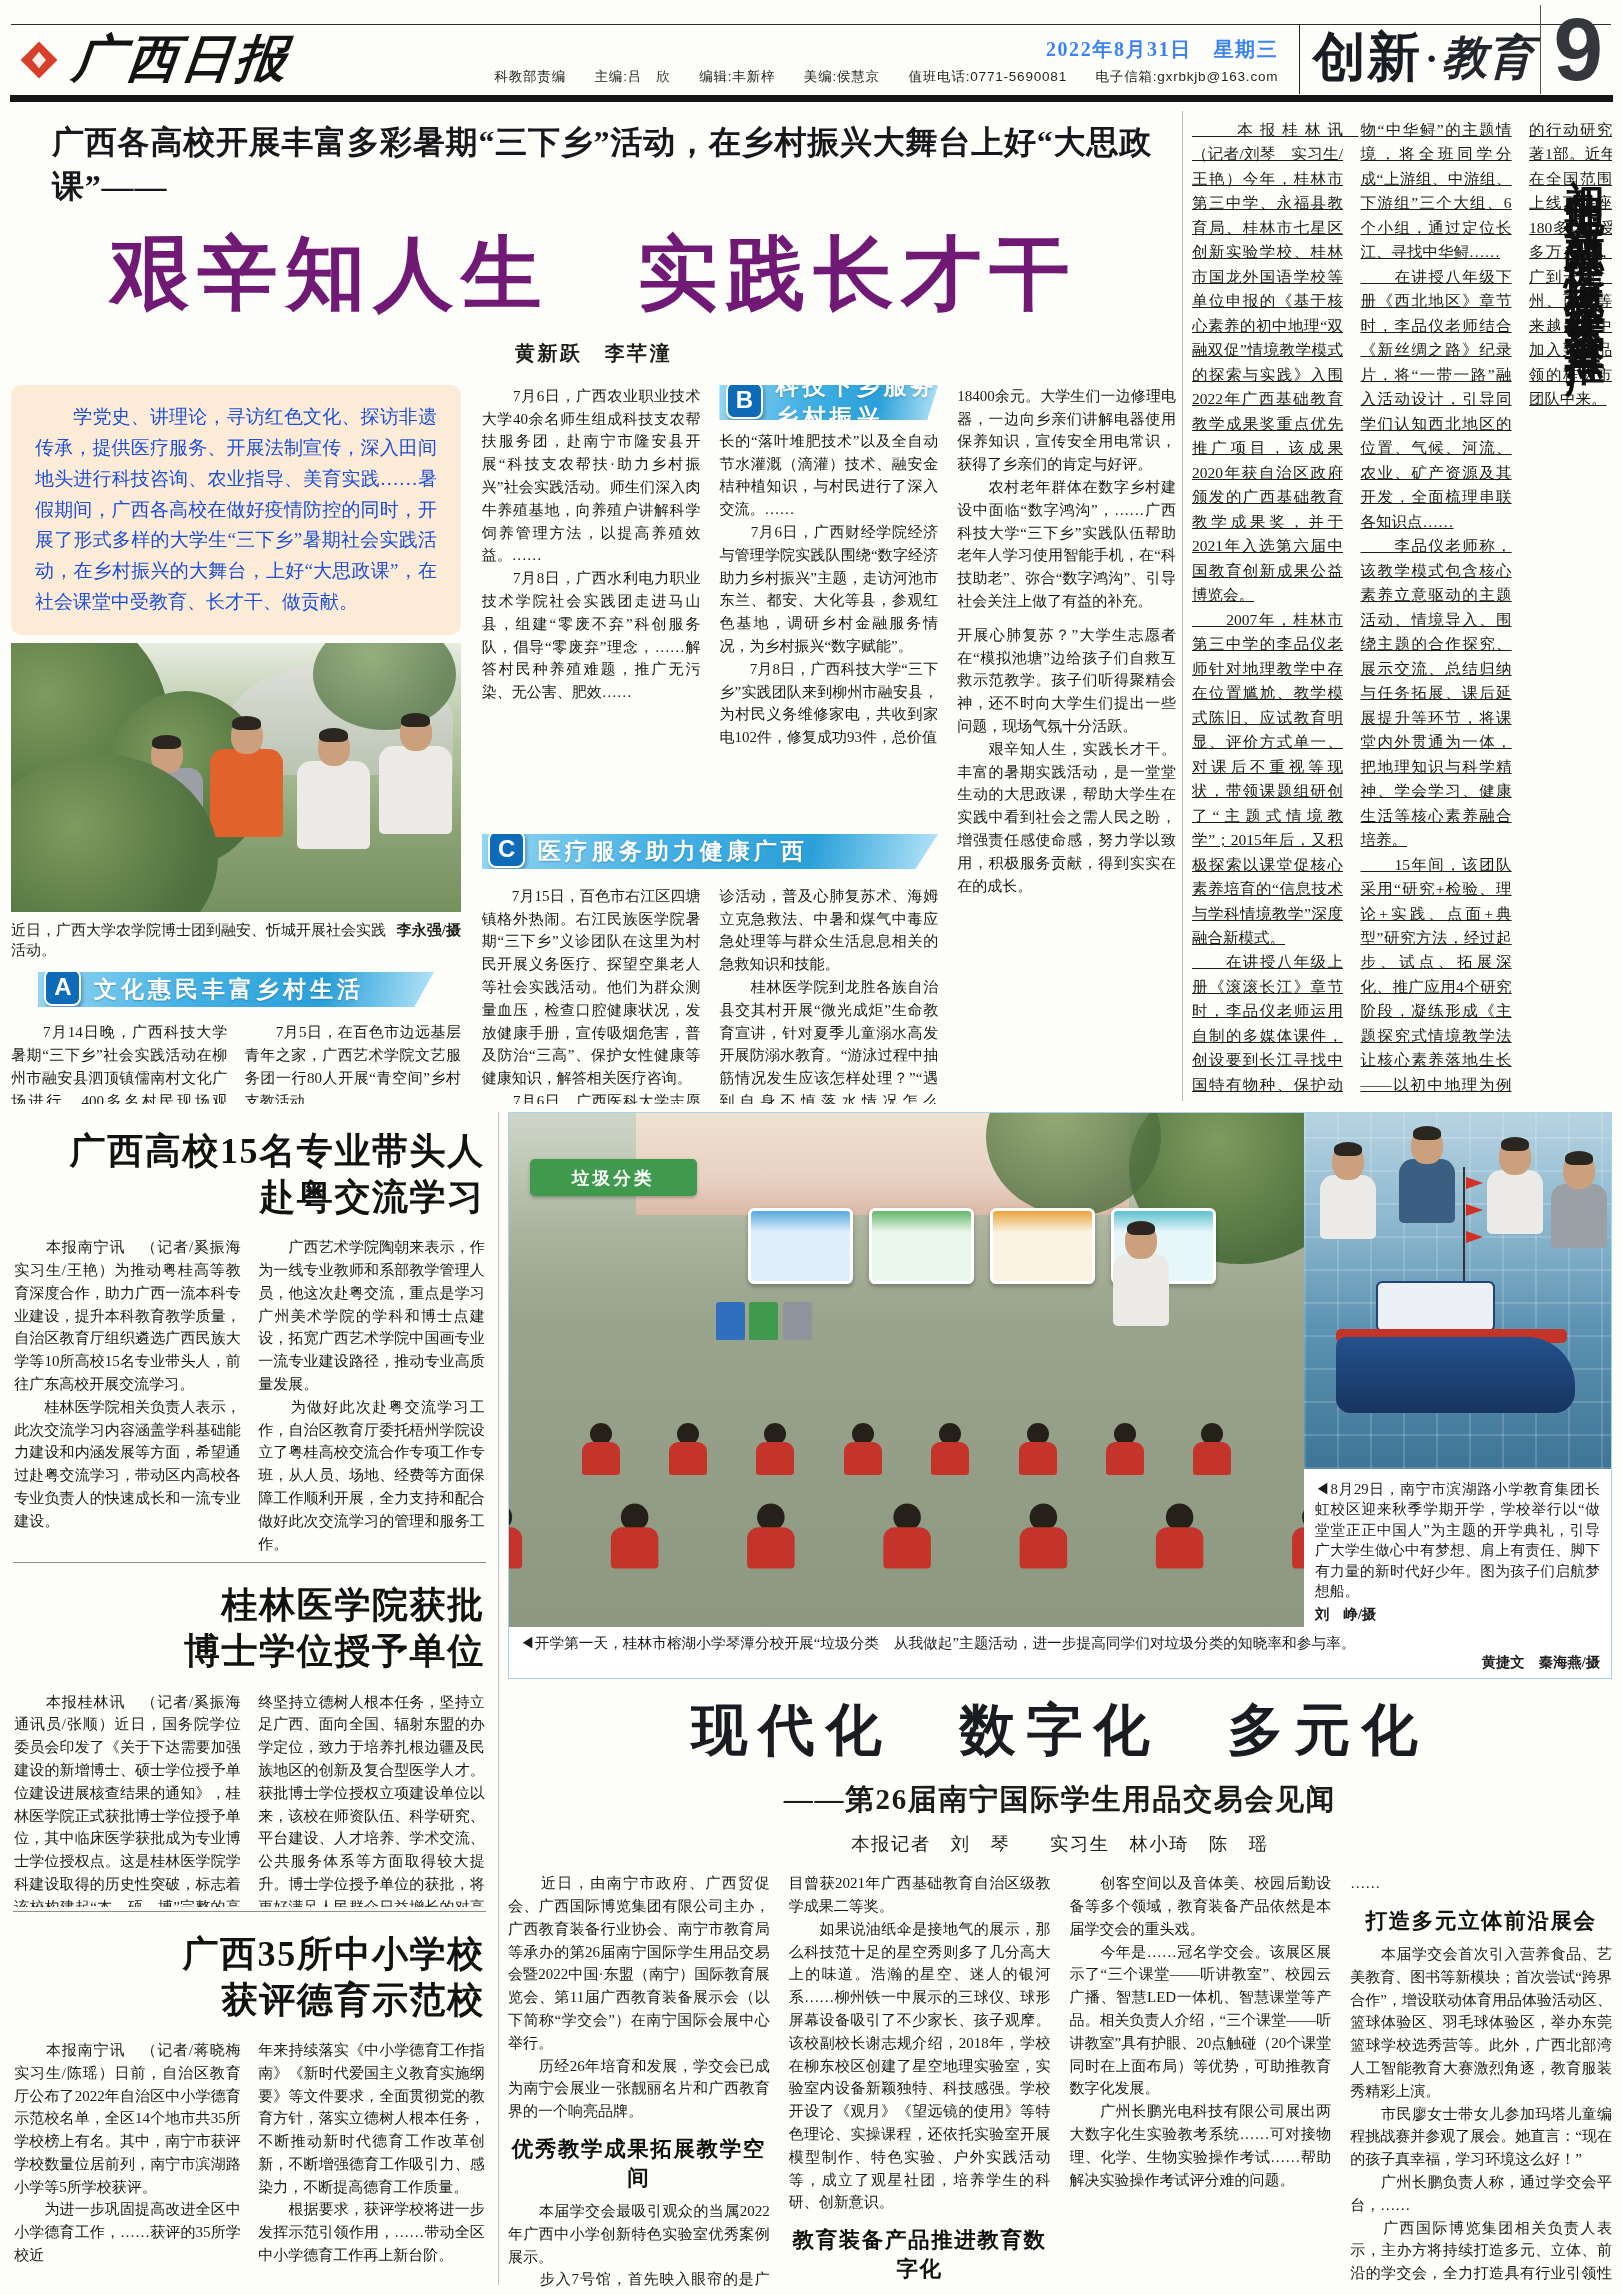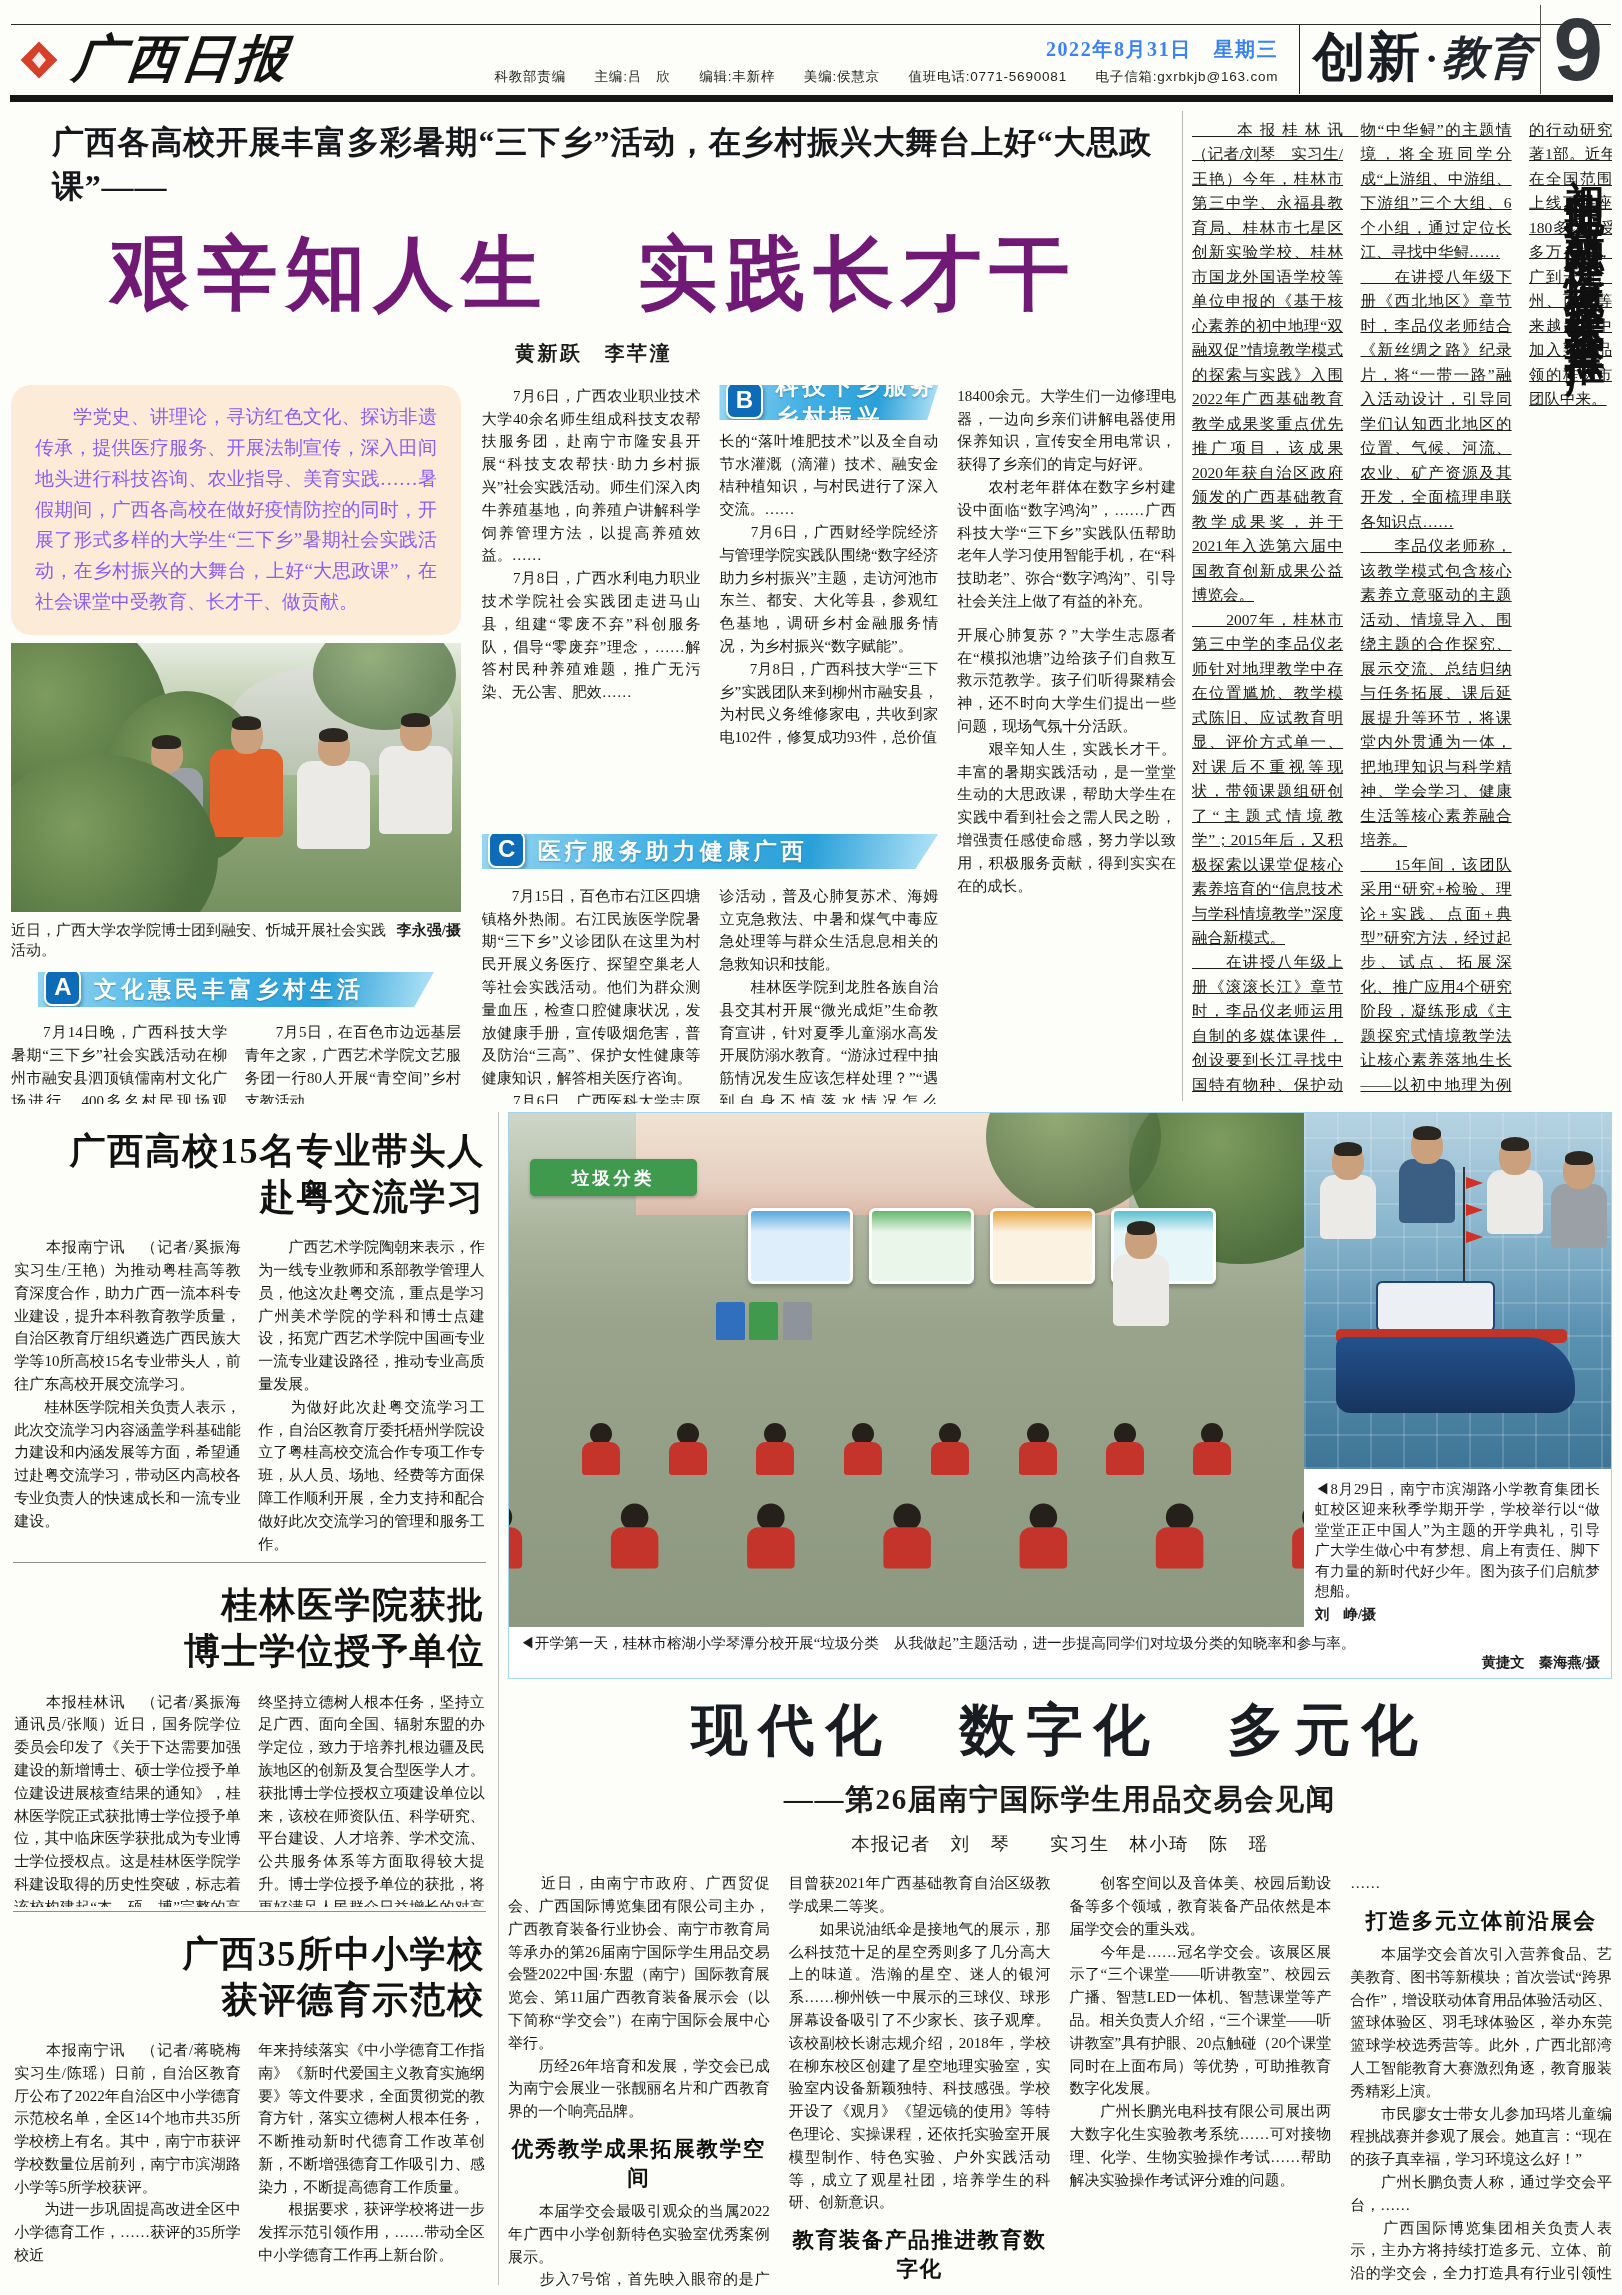--- a/index.html
+++ b/index.html
@@ -23,21 +23,21 @@
   .page-num { font-family:"Liberation Sans", sans-serif; font-weight:800; font-size:89px; color:#34373c; border-left:1.6px solid #555; padding-left:12.7px; line-height:1; }
   .thick-rule { position:absolute; left:9.5px; top:95px; width:1603px; height:7.2px; background:#161616; }
 
   
   .top-main { position:absolute; left:11px; top:108px; width:1165px; height:996px; overflow:hidden; }
   .kicker { font-size:32px; font-weight:700; letter-spacing:0.8px; color:#16181c; padding-left:41px; margin-top:12.7px; }
   .headline { font-family:"Liberation Sans", sans-serif; font-size:80px; font-weight:900; letter-spacing:8px; text-align:center; color:#701a75; margin-top:12.7px; }
   .byline { text-align:center; font-size:20px; font-weight:700; margin-top:11px; letter-spacing:2.4px; }
   .story-body { display:flex; gap:20.7px; margin-top:17.5px; height:792px; }
   .left-block { width:450px; flex:none; display:flex; flex-direction:column; gap:8px; }
-  .intro-box { background:#fcecd7; border-radius:20px; padding:17.5px 24px; font-size:19px; line-height:1.62; color:#8b5cf6; text-align:justify; white-space:pre-line; }
+  .intro-box { background:#fcecd7; border-radius:11px; padding:17.5px 24px; font-size:19px; line-height:1.62; color:#1d4ed8; text-align:justify; white-space:pre-line; }
   .caption { font-size:15px; line-height:1.35; color:#1d1d1d; display:flex; justify-content:space-between; gap:8px; }
   .cap-credit { white-space:nowrap; font-weight:700; }
   .body-text { font-size:15px; line-height:1.52; text-align:justify; white-space:pre-line; color:#181818; overflow:hidden; }
   .a-cols { display:flex; gap:17.5px; flex:1; overflow:hidden; }
   .a-cols .body-text { flex:1; }
 
   .right-flow { flex:1; display:grid; grid-template-columns:1fr 1fr 1fr; grid-template-rows:37px 396px 43px 1fr; column-gap:19px; row-gap:8px; overflow:hidden; }
   .cell-bB { grid-area:1/2/2/3; }
   .cell-b3 { grid-area:1/1/3/2; }
   .cell-b4 { grid-area:2/2/3/3; }

